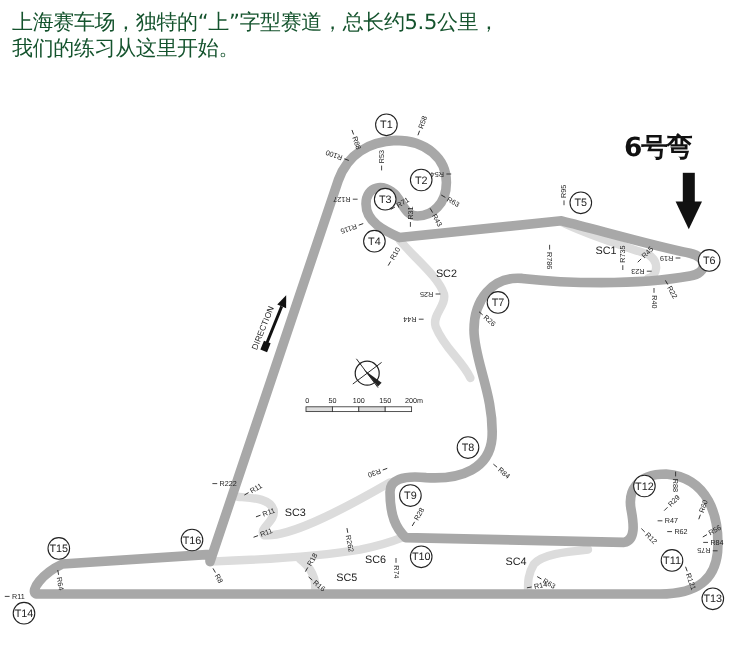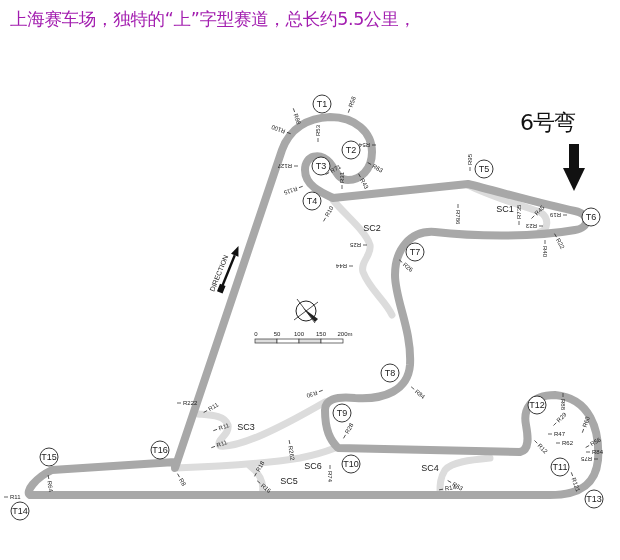--- a/index.html
+++ b/index.html
@@ -1,29 +1,30 @@
 <!DOCTYPE html>
 <html><head>
 <meta charset="utf-8">
 <style>
   html, body { margin:0; padding:0; background:#ffffff; }
   body { width:620px; height:560px; position:relative; overflow:hidden; font-family:"DejaVu Sans", sans-serif; }
-  .caption { position:absolute; left:10px; top:8px; width:600px; font-family:"DejaVu Sans", sans-serif; font-size:17.5px; line-height:22px; color:#a21caf; font-weight:500; letter-spacing:-0.3px; }
+  .caption { position:absolute; left:10px; top:8px; width:600px; font-family:"DejaVu Sans", sans-serif; font-size:17.5px; line-height:22px; color:#14532d; font-weight:500; letter-spacing:-0.3px; }
   .caption div { white-space:nowrap; }
-  .callout { position:absolute; left:520px; top:108px; font-family:"DejaVu Sans", sans-serif; font-size:22px; font-weight:normal; color:#111; letter-spacing:-1px; }
+  .callout { position:absolute; left:520px; top:108px; font-family:"DejaVu Sans", sans-serif; font-size:22px; font-weight:bold; color:#111; letter-spacing:-1px; }
   svg.map { position:absolute; left:0; top:0; }
   .tlabel { font-family:"Liberation Sans", sans-serif; font-size:9px; fill:#222; }
   .rlabel { font-family:"Liberation Sans", sans-serif; font-size:6px; fill:#222; }
   .sclabel { font-family:"Liberation Sans", sans-serif; font-size:9px; fill:#222; }
 </style>
 </head>
 <body>
 
 <div class="caption">
   <div>上海赛车场，独特的“上”字型赛道，总长约5.5公里，</div>
+  <div>我们的练习从这里开始。</div>
 </div>
 
 <div class="callout">6号弯</div>
 
 <svg class="map" width="620" height="560" viewBox="0 0 620 560" xmlns="http://www.w3.org/2000/svg">
 
   <g>
     <rect x="569" y="144" width="10" height="26" fill="#111"></rect>
     <polygon points="563,168 585,168 574,191" fill="#111"></polygon>
   </g>

